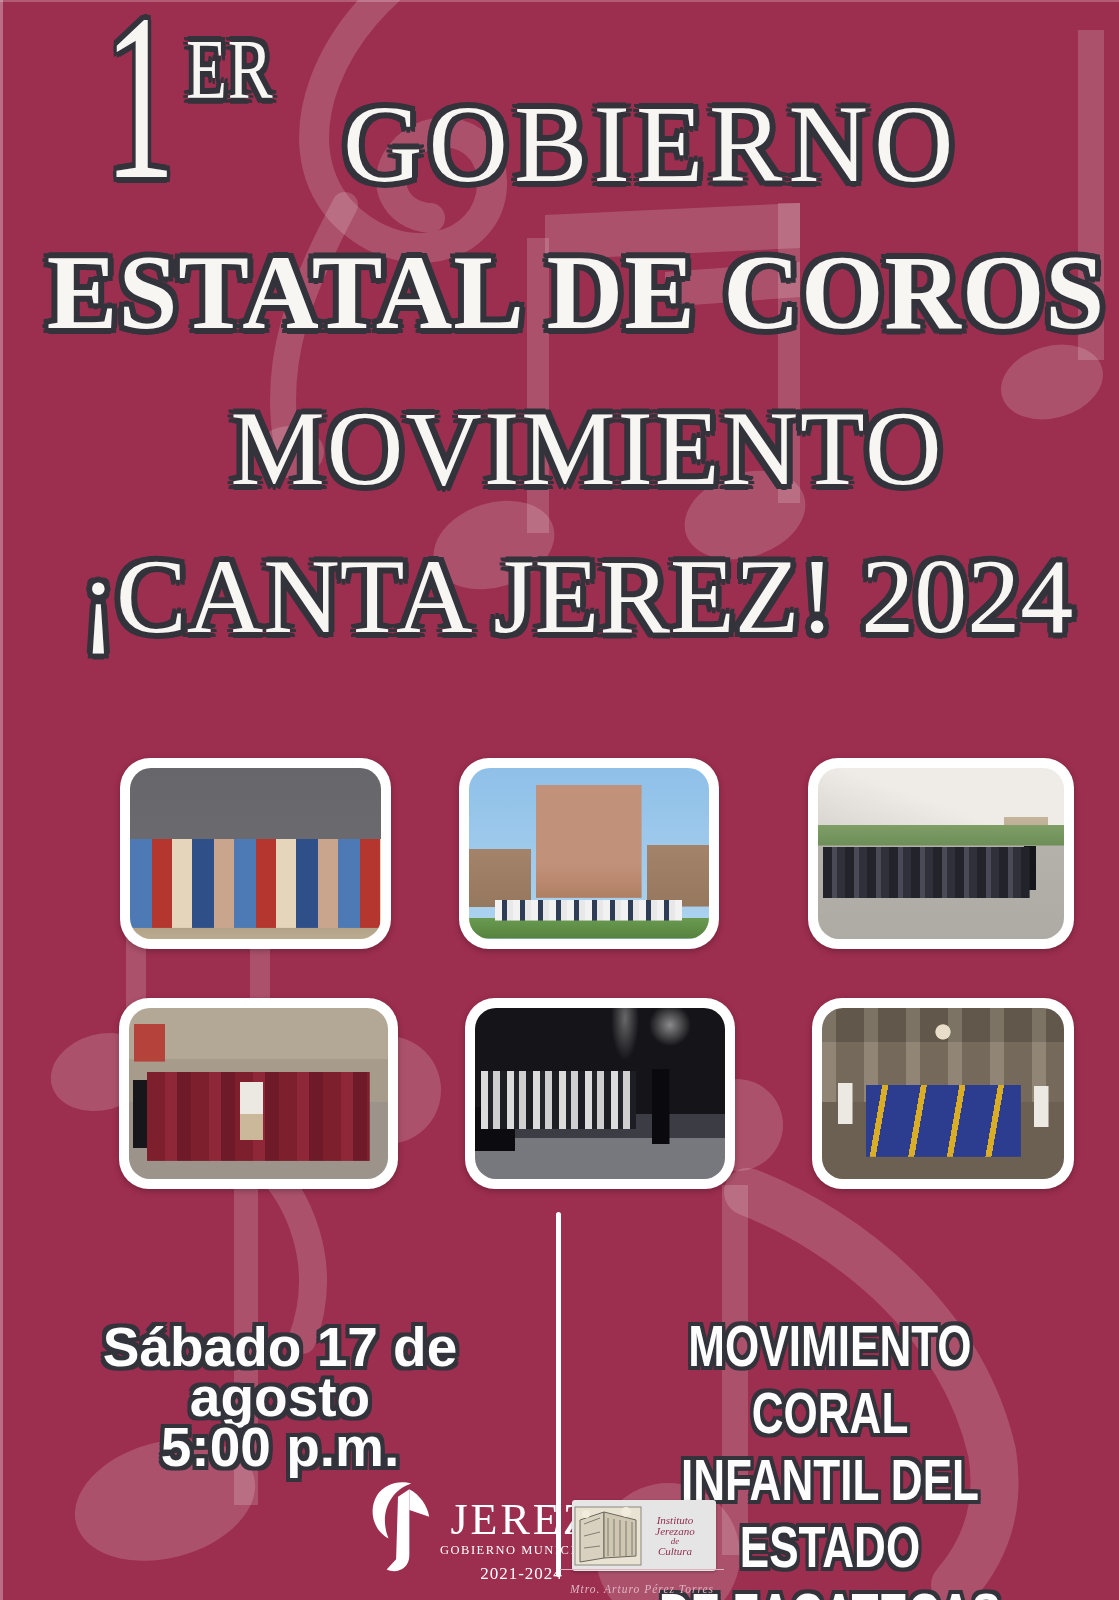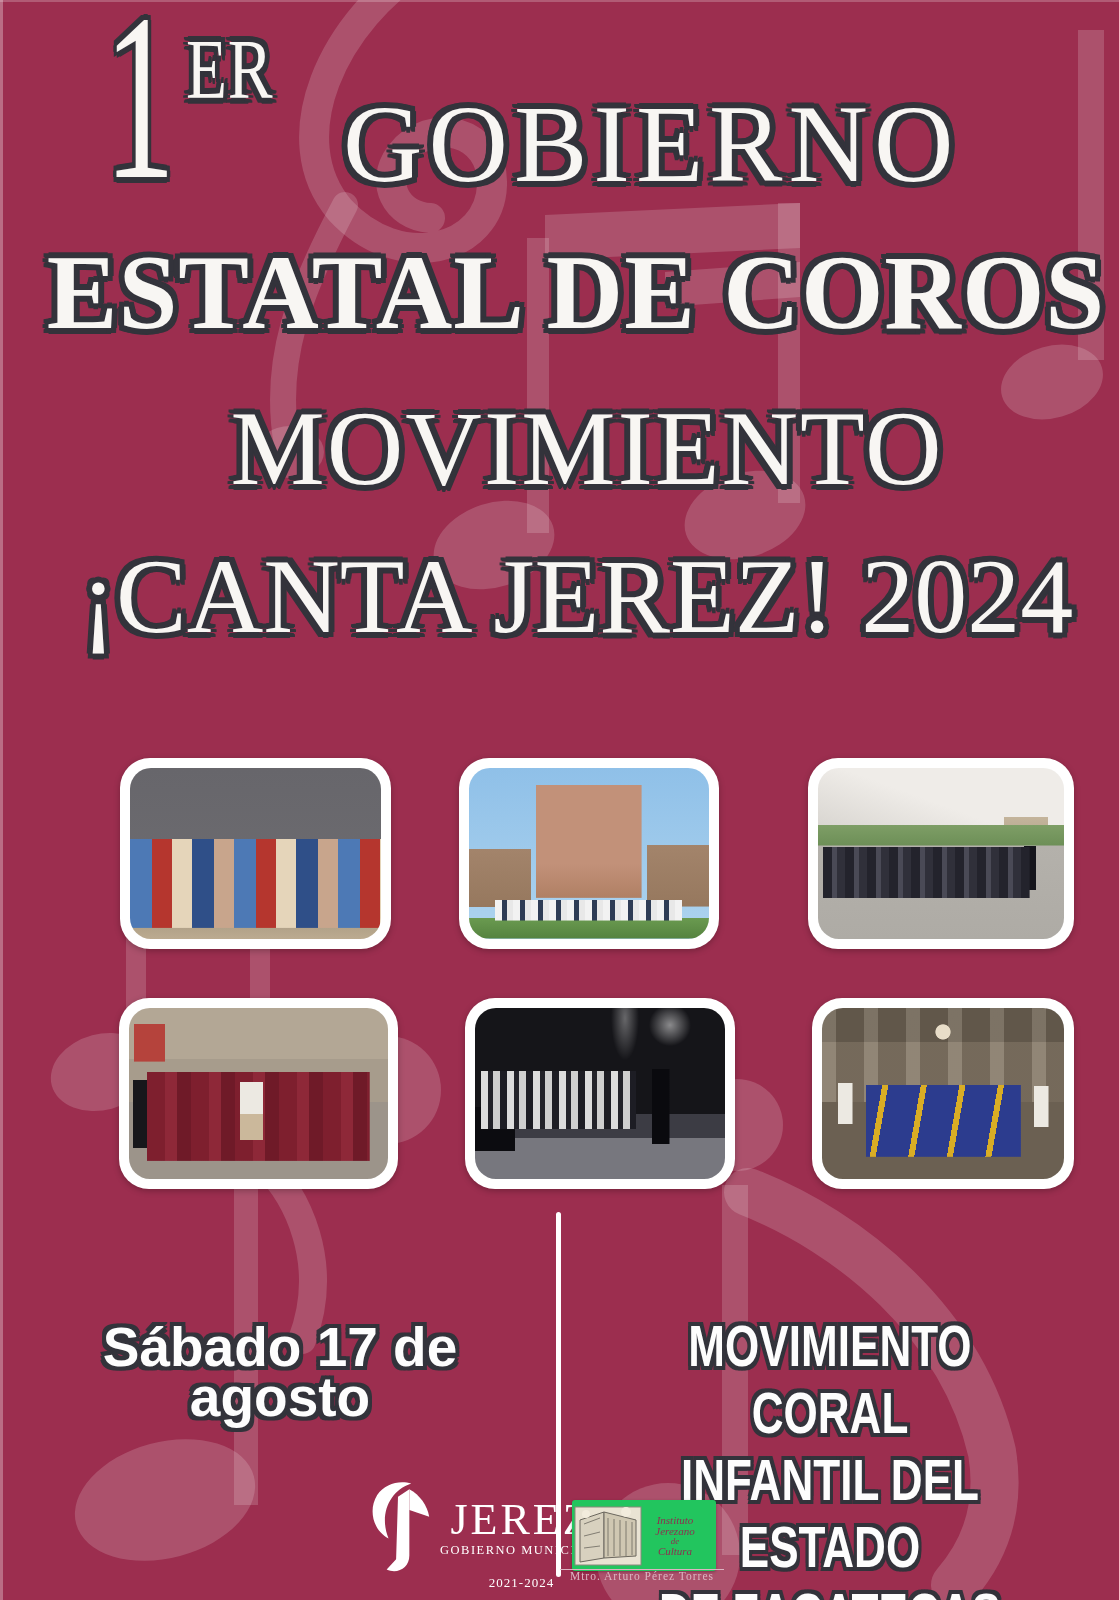--- a/index.html
+++ b/index.html
@@ -99,31 +99,31 @@
   .org-block{position:absolute; left:560px; top:1312px; width:540px; z-index:3;
     text-align:center; font-weight:bold; font-size:58px; line-height:67px;
     transform:scaleX(0.76); transform-origin:50% 0; letter-spacing:0;}
 
   
   .jerez-logo{position:absolute; left:358px; top:1476px; z-index:4; display:flex; color:#fff;}
   .jerez-glyph{width:80px; height:104px;}
   .jerez-text{margin-top:24px; margin-left:2px; text-align:center;}
   .jerez-name{font-family:"Liberation Serif", serif; font-size:44px; line-height:40px; letter-spacing:3px;}
   .jerez-sub{font-size:12.5px; letter-spacing:1.5px; font-family:"Liberation Serif", serif; margin-top:3px;}
-  .jerez-years{font-size:13px; letter-spacing:1px; font-family:"Liberation Serif", serif; margin-top:17px;}
+  .jerez-years{font-size:17px; letter-spacing:1px; font-family:"Liberation Serif", serif; margin-top:6px;}
 
   .inst-box{position:absolute; left:572px; top:1500px; width:140px; height:67px; z-index:4;
-    background:#22c55e; border-radius:3px; display:flex; align-items:center; padding:2px;
+    background:#e5e5e5; border-radius:3px; display:flex; align-items:center; padding:2px;
     box-shadow:0 1px 3px rgba(0,0,0,.3);}
   .inst-text{width:66px; text-align:center; color:#8e3050;
     font-family:"Liberation Serif", serif; font-style:italic; font-size:11px; line-height:11px;}
   .inst-de{font-size:9px; line-height:9px;}
   .inst-caption{position:absolute; left:560px; top:1569px; width:164px; z-index:4;
-    border-top:1px solid #ddb4c2; padding-top:0; text-align:center;
-    color:#ddb4c2; font-family:"Liberation Serif", serif; font-size:11.5px; letter-spacing:1px;}
+    border-top:1px solid #ddb4c2; padding-top:13px; text-align:center;
+    color:#ddb4c2; font-family:"Liberation Serif", serif; font-size:11.5px; letter-spacing:1px;font-style:italic;}
 </style>
 </head>
 <body>
 
 <div class="poster">
 
   <svg class="wm-svg" width="1119" height="1600" viewBox="0 0 1119 1600">
     <g fill="rgba(255,255,255,0.17)" stroke="none">
 
       <g>
@@ -194,20 +194,21 @@
     </figure>
   <figure class="photo ph5" aria-label="Coro infantil de camisas blancas en escenario oscuro">
       <div class="scene scene5"></div>
     </figure>
   <figure class="photo ph6" aria-label="Coro con túnicas azul y oro en el interior de un templo">
       <div class="scene scene6"></div>
     </figure>
 
   <div class="event-info">
     <div class="outlined-sm">Sábado 17 de agosto</div>
+    <div class="outlined-sm">5:00 p.m.</div>
   </div>
 
   <div class="divider"></div>
 
   <div class="org-block">
     <div class="outlined-sm">MOVIMIENTO CORAL</div>
     <div class="outlined-sm">INFANTIL DEL ESTADO</div>
     <div class="outlined-sm">DE ZACATECAS</div>
   </div>
 

